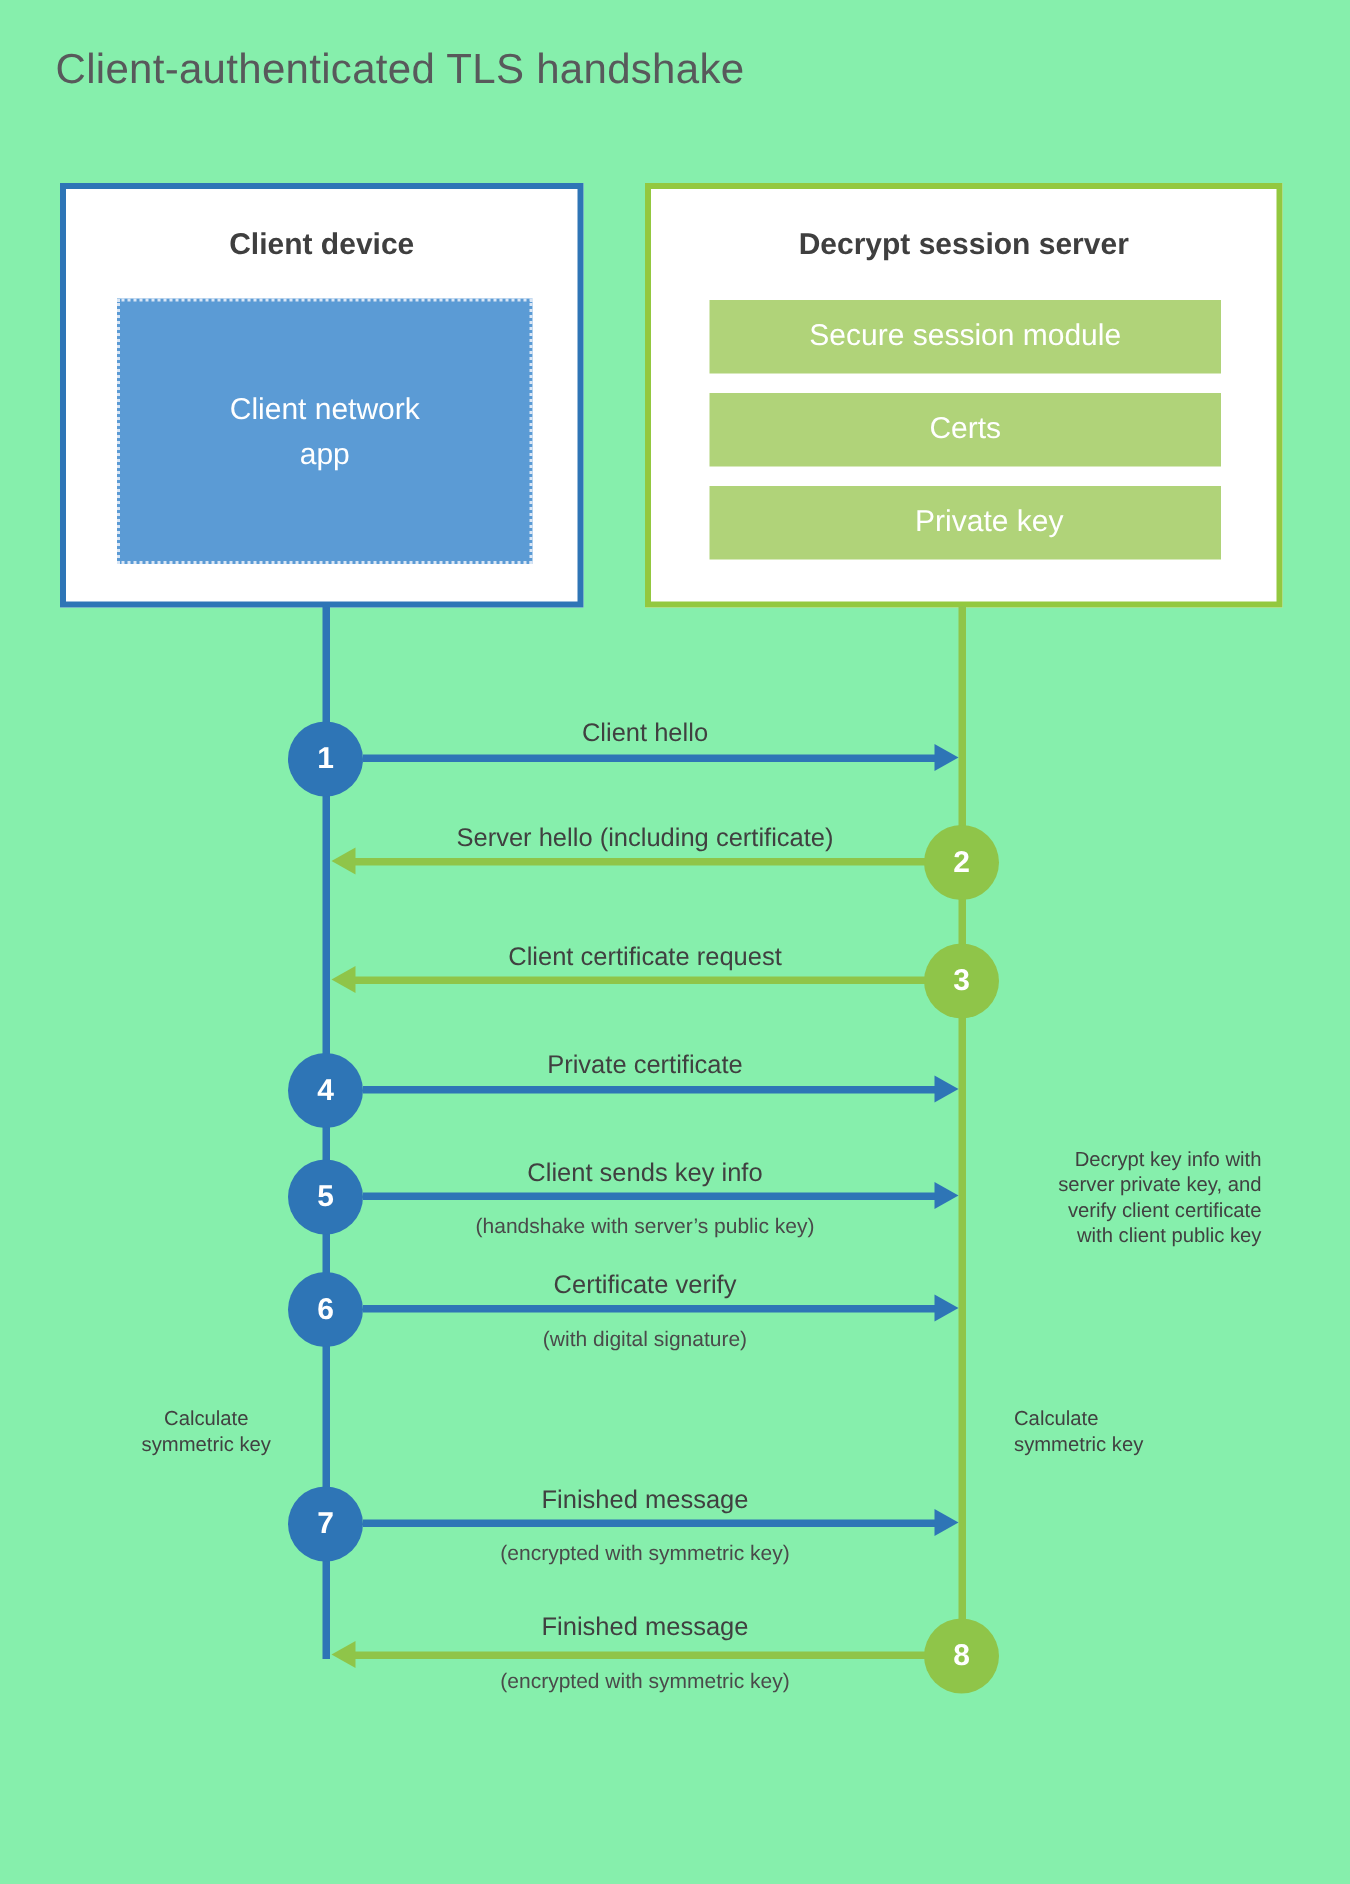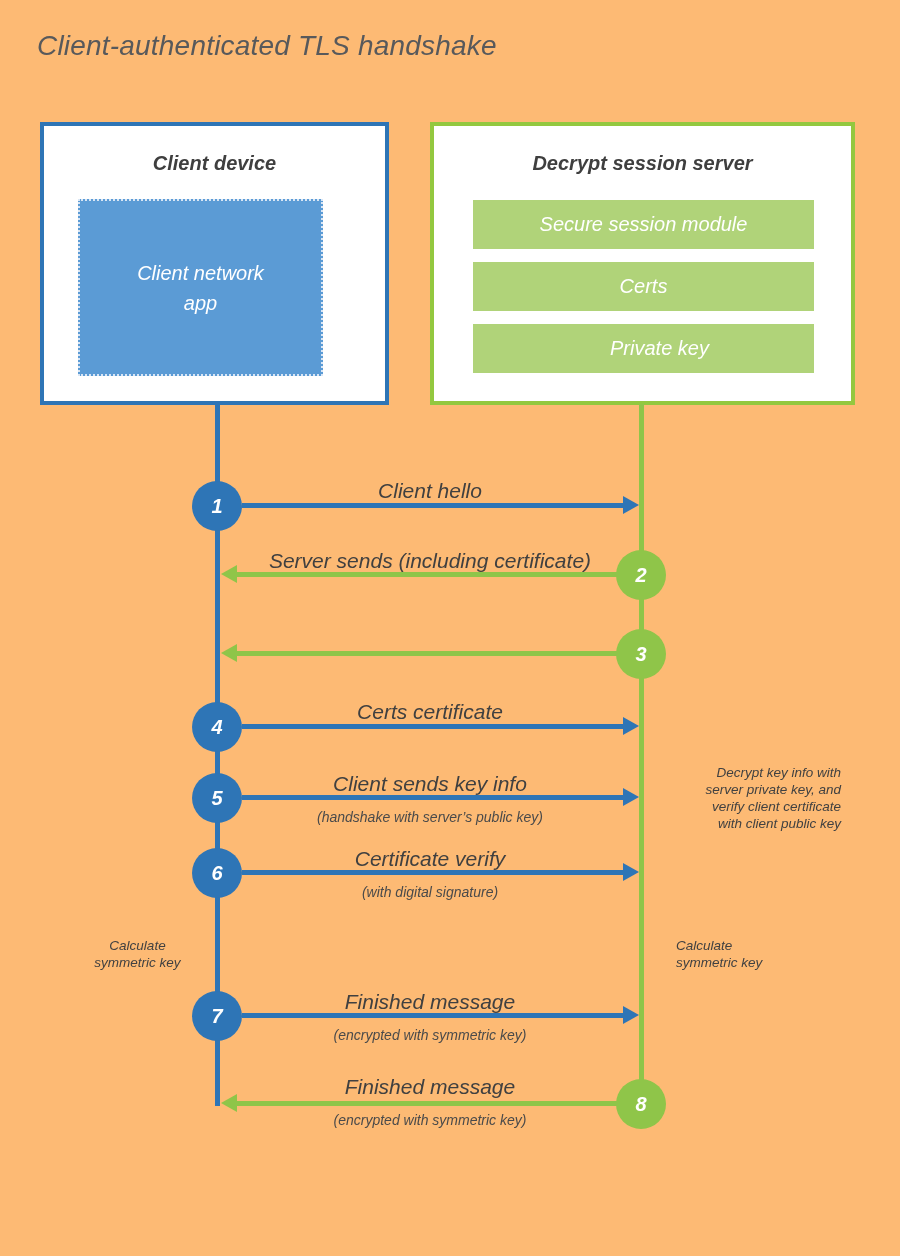--- a/index.html
+++ b/index.html
@@ -1,35 +1,35 @@
 <!DOCTYPE html>
 <html><head>
 <meta charset="utf-8">
 <style>
   * { margin:0; padding:0; box-sizing:border-box; }
   html,body { background:#ffffff; }
   body { font-family:"Liberation Sans", sans-serif; }
   .canvas {
-    position:relative; width:900px; height:1256px; background:#fdba74;
-    overflow:hidden; margin:0 auto;font-style:italic;
+    position:relative; width:900px; height:1256px; background:#86efac;
+    overflow:hidden; margin:0 auto;
   }
   .page-title {
     position:absolute; left:37px; top:30px;
     font-size:28px; font-weight:400; color:#58595b; letter-spacing:.2px;
   }
   
   .panel { position:absolute; top:122px; height:283px; background:#fff; }
   .panel.client { left:40px;  width:349px; border:4px solid #2E75B6; }
   .panel.server { left:430px; width:425px; border:4px solid #93C83F; }
   .panel-title {
     position:absolute; left:0; right:0; top:26px; text-align:center;
     font-size:20px; font-weight:bold; color:#3f3f3f;
   }
   .app-box {
-    position:absolute; left:78px; top:199px; width:245px; height:177px;
+    position:absolute; left:78px; top:199px; width:277px; height:177px;
     background:#5B9BD5; border:2px dotted #d9e6f5;
     display:flex; align-items:center; justify-content:center; text-align:center;
     color:#ffffff; font-size:20px; line-height:1.5; white-space:pre-line;
   }
   .module-bar {
     position:absolute; left:473px; width:341px; height:49px; background:#B0D379;
     display:flex; align-items:center; justify-content:center;
     color:#ffffff; font-size:20px;
   }
   .bar-1 { top:200px; } .bar-2 { top:262px; } .bar-3 { top:324px;padding-left:32px; }
@@ -67,21 +67,21 @@
   .a2 { left:236px; top:572px;  width:381px; }
   .a3 { left:236px; top:651px;  width:381px; }
   .a4 { left:242px; top:724px;  width:382px; }
   .a5 { left:242px; top:795px;  width:382px; }
   .a6 { left:242px; top:870px;  width:382px; }
   .a7 { left:242px; top:1013px; width:382px; }
   .a8 { left:236px; top:1101px; width:381px; }
   
   .lbl {
     position:absolute; left:240px; width:380px; text-align:center;
-    font-size:21px; color:#404040;
+    font-size:17px; color:#404040;
   }
   .l1 { top:479px; }  .l2 { top:549px; }  .l3 { top:628px; }  .l4 { top:700px; }
   .l5 { top:772px; }  .l6 { top:847px; }  .l7 { top:990px; }  .l8 { top:1075px; }
   .sub {
     position:absolute; left:240px; width:380px; text-align:center;
     font-size:14px; color:#4a4a4a;
   }
   .s5 { top:809px; }  .s6 { top:884px; }  .s7 { top:1027px; } .s8 { top:1112px; }
   
   .note { position:absolute; font-size:13.5px; line-height:1.27; color:#414141; white-space:pre-line; }
@@ -111,28 +111,29 @@
 
   <div class="vline blue"></div>
   <div class="vline green"></div>
 
   <div class="badge blue b1">1</div>
   <div class="arrow blue a1"></div>
   <div class="lbl l1">Client hello</div>
 
   <div class="badge green b2">2</div>
   <div class="arrow green a2"></div>
-  <div class="lbl l2">Server sends (including certificate)</div>
+  <div class="lbl l2">Server hello (including certificate)</div>
 
   <div class="badge green b3">3</div>
   <div class="arrow green a3"></div>
+  <div class="lbl l3">Client certificate request</div>
 
   <div class="badge blue b4">4</div>
   <div class="arrow blue a4"></div>
-  <div class="lbl l4">Certs certificate</div>
+  <div class="lbl l4">Private certificate</div>
 
   <div class="badge blue b5">5</div>
   <div class="arrow blue a5"></div>
   <div class="lbl l5">Client sends key info</div>
   <div class="sub s5">(handshake with server’s public key)</div>
 
   <div class="badge blue b6">6</div>
   <div class="arrow blue a6"></div>
   <div class="lbl l6">Certificate verify</div>
   <div class="sub s6">(with digital signature)</div>

